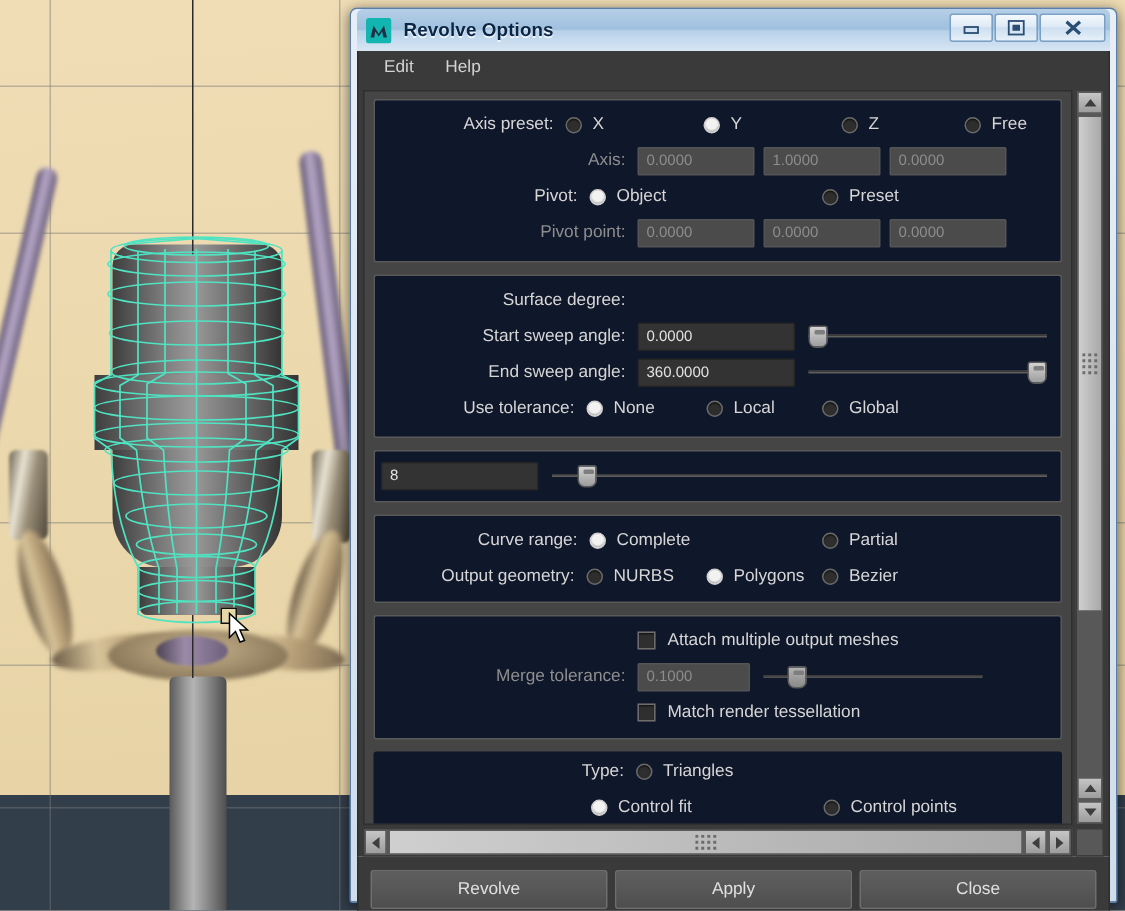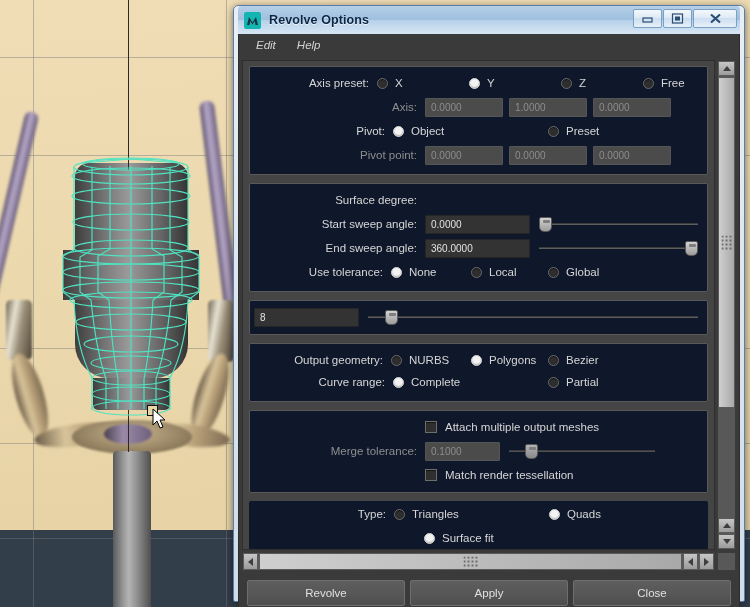--- a/index.html
+++ b/index.html
@@ -92,21 +92,21 @@
     display: flex; align-items: center; justify-content: center;
   }
   .win-btn.close { width: 44px; }
 
   .menubar {
     height: 22px; background: #3a3a3a; display: flex; align-items: center;
     padding-left: 8px; gap: 3px;
     border-left: 1px solid #2d2d2d; border-right: 1px solid #2d2d2d;
   }
   .menu-item {
-    font-size: 11.5px; color: #d3d3d3; padding: 3px 9px; border-radius: 2px; font-style: italic;
+    font-size: 11.5px; color: #d3d3d3; padding: 3px 9px; border-radius: 2px;
   }
 
   .body-area {
     position: relative; height: 515px; background: #3a3a3a;
     border-left: 1px solid #2d2d2d; border-right: 1px solid #2d2d2d;
     padding: 4px 3px 0 3px;
   }
   .scroll-host { position: relative; width: 100%; height: 100%; }
   .content-clip {
     position: absolute; left: 0; top: 0; right: 21px; bottom: 21px;
@@ -439,48 +439,48 @@
                   <div class="field f-w105">8</div>
                   <div class="slider">
                     <div class="track"></div>
                     <div class="knob" style="left:5%"></div>
                   </div>
                 </div>
               </div>
             </div>
 
             <div class="group">
+              <div class="row">
+                <div class="lbl">Curve range:</div>
+                <div class="ctrl">
+                  <div class="radio-slot" style="width:155px">
+                    <span class="rb on"></span>
+                    <span class="rb-lbl">Complete</span>
+                  </div>
+                  <div class="radio-slot">
+                    <span class="rb"></span>
+                    <span class="rb-lbl">Partial</span>
+                  </div>
+                </div>
+              </div>
+
               <div class="row" style="margin-bottom:0">
                 <div class="lbl">Output geometry:</div>
                 <div class="ctrl">
                   <div class="radio-slot" style="width:80px">
                     <span class="rb"></span>
                     <span class="rb-lbl">NURBS</span>
                   </div>
                   <div class="radio-slot" style="width:77px">
                     <span class="rb on"></span>
                     <span class="rb-lbl">Polygons</span>
                   </div>
                   <div class="radio-slot">
                     <span class="rb"></span>
                     <span class="rb-lbl">Bezier</span>
-                  </div>
-                </div>
-              </div>
-
-              <div class="row">
-                <div class="lbl">Curve range:</div>
-                <div class="ctrl">
-                  <div class="radio-slot" style="width:155px">
-                    <span class="rb on"></span>
-                    <span class="rb-lbl">Complete</span>
-                  </div>
-                  <div class="radio-slot">
-                    <span class="rb"></span>
-                    <span class="rb-lbl">Partial</span>
                   </div>
                 </div>
               </div>
             </div>
 
             <div class="group">
               <div class="row">
                 <div class="lbl" style="width:179px"></div>
                 <div class="ctrl" style="margin-left:-8px">
                   <label style="display:flex;align-items:center">
@@ -513,34 +513,34 @@
             </div>
 
             <div class="group flat">
               <div class="row">
                 <div class="lbl">Type:</div>
                 <div class="ctrl">
                   <div class="radio-slot" style="width:155px">
                     <span class="rb"></span>
                     <span class="rb-lbl">Triangles</span>
                   </div>
-                  <div class="radio-slot">
-                    <span class="rb on"></span>
-                    <span class="rb-lbl">Quads</span>
-                  </div>
                 </div>
               </div>
 
 
               <div class="row">
                 <div class="lbl"></div>
                 <div class="ctrl">
                   <div class="radio-slot" style="width:155px">
                     <span class="rb on"></span>
-                    <span class="rb-lbl">Surface fit</span>
+                    <span class="rb-lbl">Control fit</span>
+                  </div>
+                  <div class="radio-slot">
+                    <span class="rb"></span>
+                    <span class="rb-lbl">Control points</span>
                   </div>
                 </div>
               </div>
             </div>
 
           </div>
         </div>
 
         <div class="vsb">
           <div class="sb-btn" style="left:0;top:0;right:0;height:15px">

